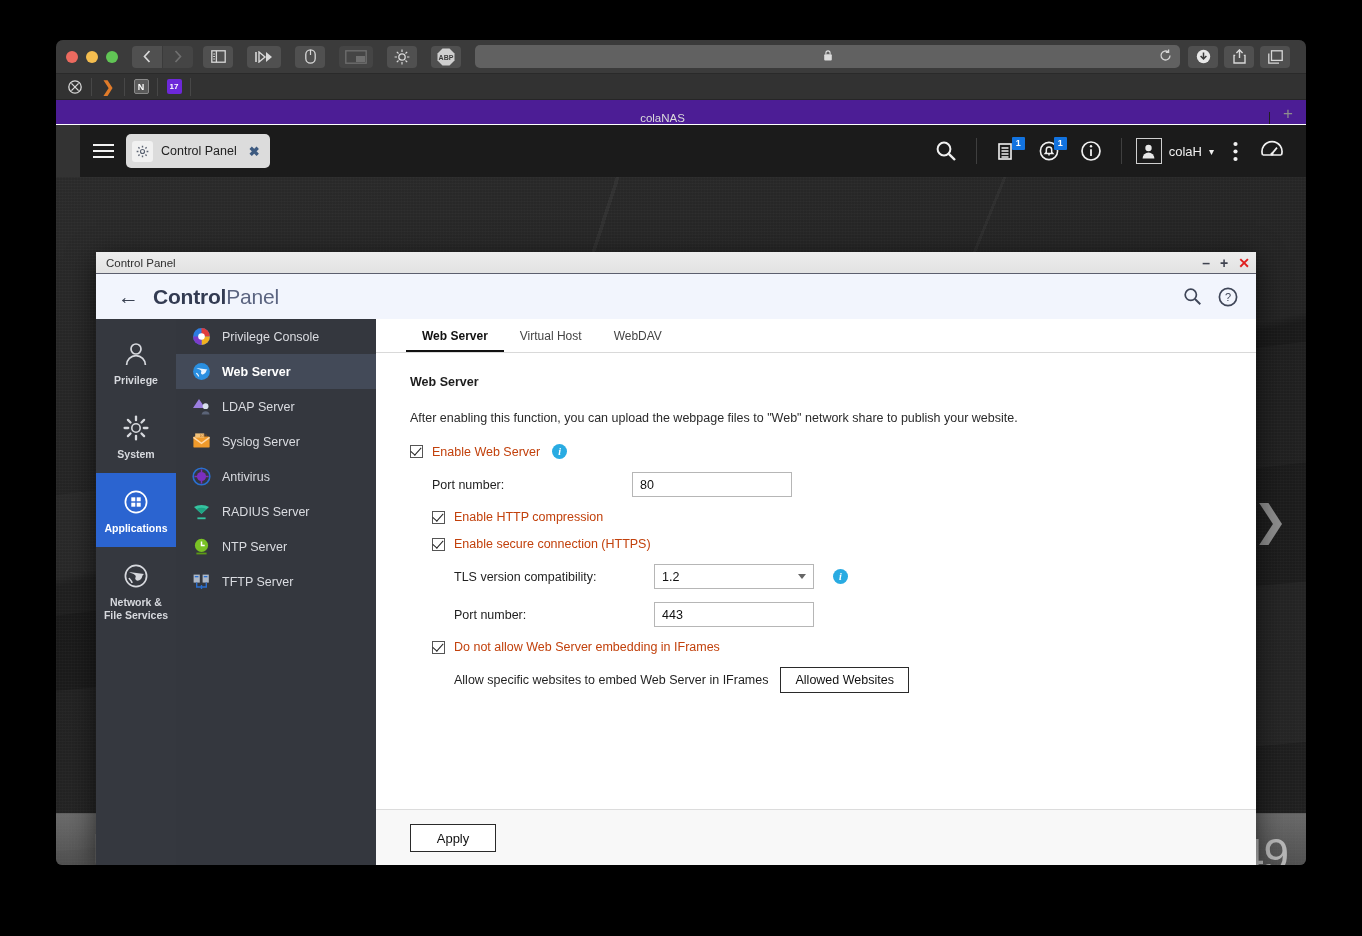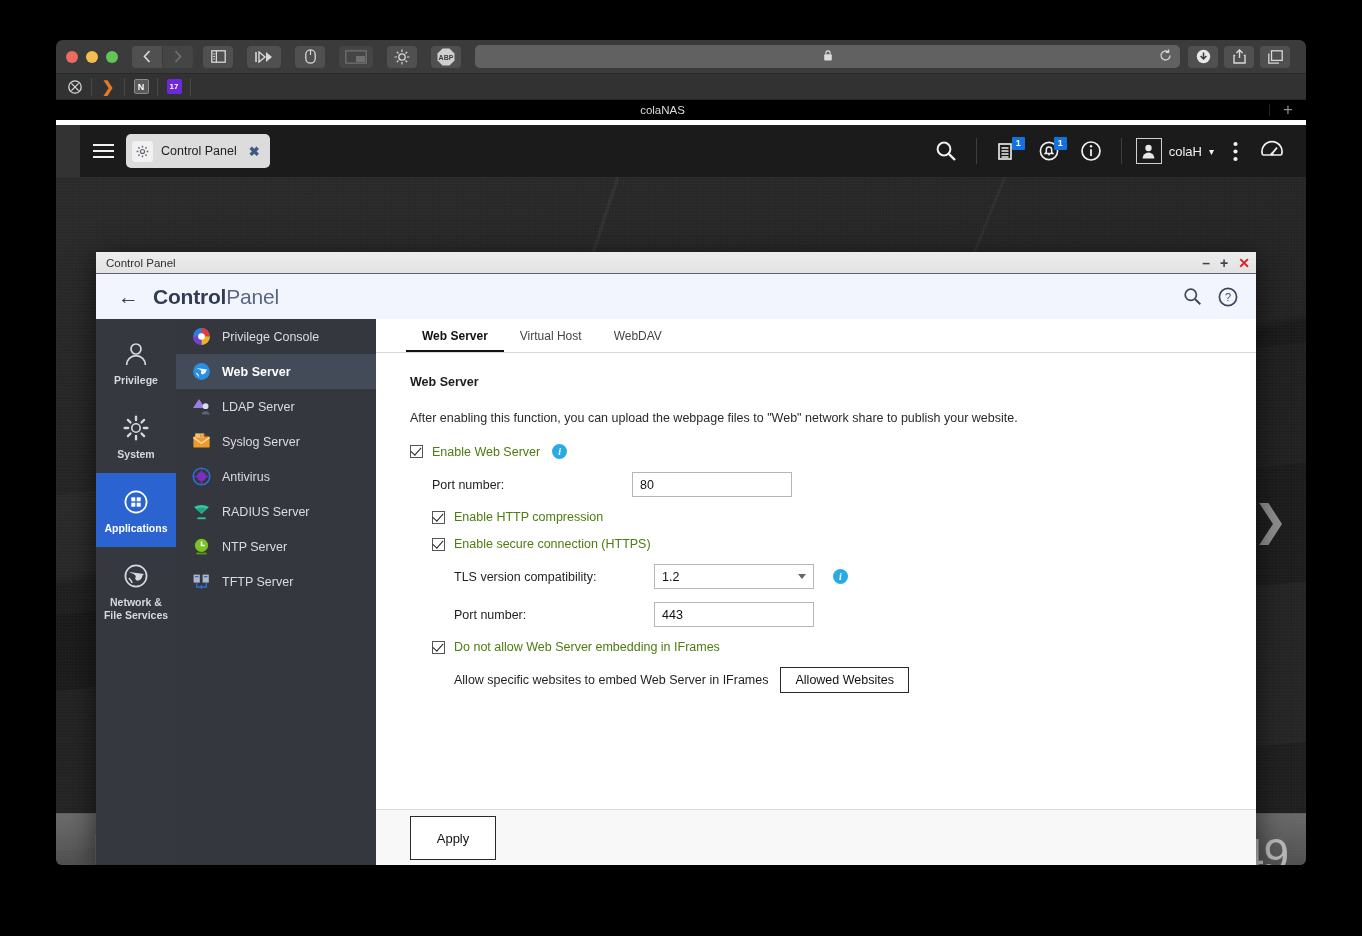--- a/index.html
+++ b/index.html
@@ -62,22 +62,22 @@
     justify-content: center; font-size: 11px; color: #cfcfcf;
   }
   .fav-sep { width: 1px; height: 18px; background: #474747; margin: 0 3px; }
   .fav-badge {
     width: 15px; height: 15px; border-radius: 2px;
     display: flex; align-items: center; justify-content: center;
     font-size: 8px; font-weight: bold; color: #fff;
   }
 
   #tab-strip {
-    height: 25px; background: #000000; display: flex; align-items: center;
-    border-bottom: 5px solid #ffffff;
+    height: 25px; background: #4c1d95; display: flex; align-items: flex-end;
+    border-bottom: 1px solid #ffffff;
   }
   #browser-tab {
     flex: 1; display: flex; align-items: center; justify-content: center;
     color: #dcdcdc; font-size: 11.5px; border-right: 1px solid #202020;
   }
   #tab-new {
     width: 36px; display: flex; align-items: center; justify-content: center;
     color: #8d8d8d; font-size: 17px;
   }
 
@@ -257,21 +257,21 @@
   .row.tight { margin-top: 13px; }
   .cb {
     width: 13px; height: 13px; border: 1px solid #555; background: #fff;
     flex: none; position: relative; margin-right: 9px;
   }
   .cb.checked::after {
     content: ""; position: absolute; left: 2px; top: -1px;
     width: 5px; height: 9px; border: solid #222;
     border-width: 0 1.6px 1.6px 0; transform: rotate(42deg);
   }
-  .cb-label { font-size: 12.5px; color: #4d7c0f; }
+  .cb-label { font-size: 12.5px; color: #c2410c; }
   .info-ic {
     width: 15px; height: 15px; border-radius: 50%; background: #29abe2;
     color: #fff; font-size: 10px; font-weight: bold; font-style: italic;
     display: flex; align-items: center; justify-content: center;
     margin-left: 12px; flex: none; font-family: "Liberation Serif", serif;
   }
   .fld-label { font-size: 12.5px; color: #1f1f1f; }
   .txt {
     width: 160px; height: 25px; border: 1px solid #b6b6b6; background: #fff;
     font-size: 12.5px; color: #111; padding: 0 7px;
@@ -295,21 +295,21 @@
 
   .ind1 { margin-left: 22px; }
   .ind2 { margin-left: 44px; }
   .lbl-w { width: 200px; flex: none; }
 
   #cp-footer {
     height: 57px; background: #f8f8f8; border-top: 1px solid #dcdcdc;
     display: flex; align-items: center; padding-left: 34px;
   }
   #apply-btn {
-    height: 44px; min-width: 86px; border: 1px solid #2a2a2a; background: #fff;
+    height: 28px; min-width: 86px; border: 1px solid #2a2a2a; background: #fff;
     font-size: 13px; color: #111; font-family: "Liberation Sans", sans-serif;
   }
 </style>
 </head>
 <body>
 
 <div id="browser-window">
 
   <div id="browser-toolbar">
     <div class="traffic-lights">

